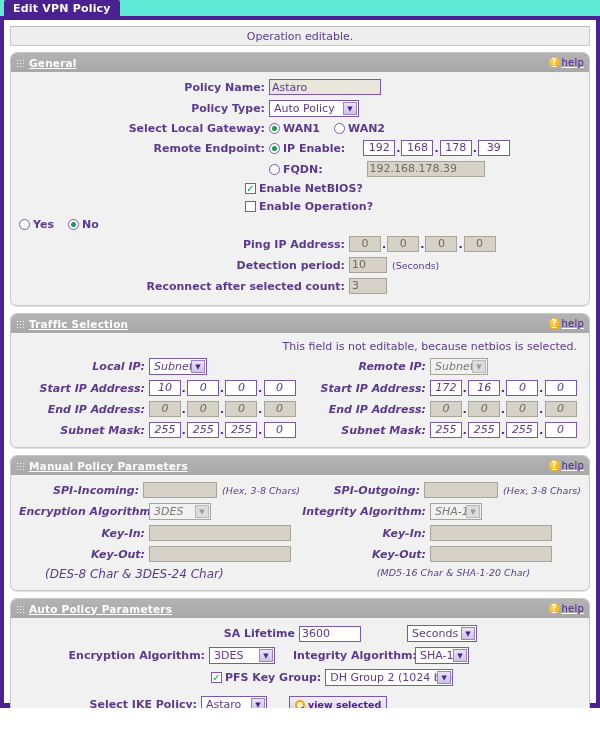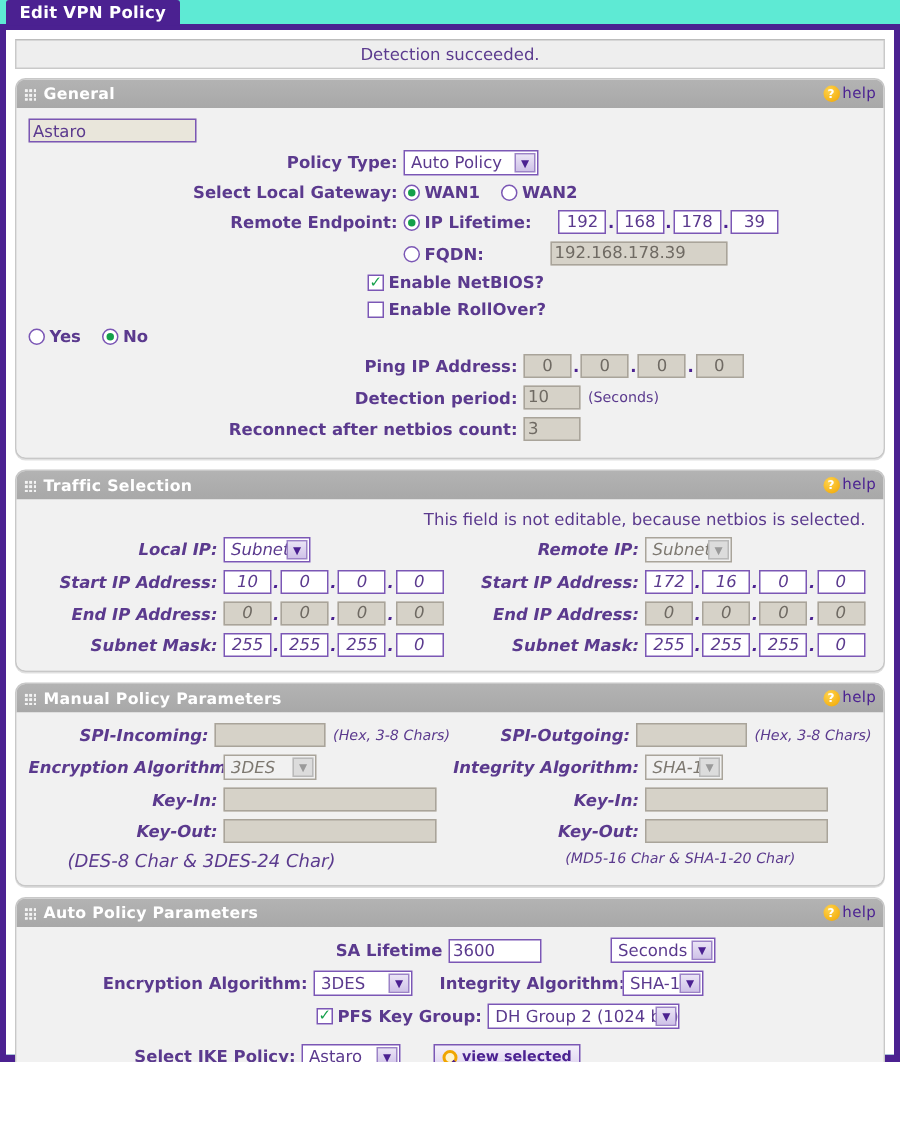--- a/index.html
+++ b/index.html
@@ -70,20 +70,21 @@
   }
   .panel-head {
     height:19px;
     background: linear-gradient(#b3b3b3,#a8a8a8);
     display:flex; align-items:center;
     padding:0 5px 0 5px;
     color:#ffffff;
     font-weight:bold;
     font-size:10.5px;
     letter-spacing:0.2px;
+    text-decoration:underline;
   }
   .grip {
     width:8px; height:8px; margin-right:5px;
     background-image:
       radial-gradient(#ffffff 40%, transparent 41%),
       radial-gradient(#ffffff 40%, transparent 41%);
     background-size:3px 3px;
     background-position:0 0, 0 0;
     background-repeat:repeat;
     opacity:0.85;
@@ -243,35 +244,36 @@
 
   <div class="frame-top"></div>
   <div class="frame-left"></div>
   <div class="frame-right"></div>
   <div class="frame-bottom"></div>
 
   <div class="tab">Edit VPN Policy</div>
 
   <div class="body-area">
 
-    <div class="status-bar">Detection succeeded.</div>
+    <div class="status-bar">Operation editable.</div>
 
     <div class="panel">
       <div class="panel-head">
         <span class="grip"></span>
         <span class="title">General</span>
         <span class="spacer"></span>
         <span class="help">
           <span class="qmark">?</span>
           <span>help</span>
         </span>
       </div>
       <div class="panel-body">
 
         <div class="row">
+          <div class="lbl" style="width:250px">Policy Name:</div>
           <div class="val">
             <div class="tbox named" style="width:112px;line-height:15px">Astaro</div>
           </div>
         </div>
 
         <div class="row">
           <div class="lbl" style="width:250px">Policy Type:</div>
           <div class="val">
             <div class="sel" style="width:90px">
               <span>Auto Policy</span>
@@ -291,21 +293,21 @@
               <span class="radio"></span>
               <span class="txt">WAN2</span>
             </span>
           </div>
         </div>
 
         <div class="row">
           <div class="lbl" style="width:250px">Remote Endpoint:</div>
           <div class="val">
             <span class="radio on"></span>
-            <span class="txt" style="font-weight:bold;margin-right:8px">IP Lifetime:</span>
+            <span class="txt" style="font-weight:bold;margin-right:8px">IP Enable:</span>
           </div>
           <div class="val" style="margin-left:10px">
             <div class="tbox octet" style="line-height:14px">192</div>
             <span class="dot">.</span>
             <div class="tbox octet" style="line-height:14px">168</div>
             <span class="dot">.</span>
             <div class="tbox octet" style="line-height:14px">178</div>
             <span class="dot">.</span>
             <div class="tbox octet" style="line-height:14px">39</div>
           </div>
@@ -327,21 +329,21 @@
           <div class="val">
             <span class="chk">✓</span>
             <span class="txt" style="font-weight:bold">Enable NetBIOS?</span>
           </div>
         </div>
 
         <div class="row">
           <div class="lbl" style="width:226px"></div>
           <div class="val">
             <span class="chk"></span>
-            <span class="txt" style="font-weight:bold">Enable RollOver?</span>
+            <span class="txt" style="font-weight:bold">Enable Operation?</span>
           </div>
         </div>
 
         <div class="row">
           <div class="val">
             <span class="opt">
               <span class="radio"></span>
               <span class="txt">Yes</span>
             </span>
             <span class="opt">
@@ -366,21 +368,21 @@
 
         <div class="row">
           <div class="lbl" style="width:330px">Detection period:</div>
           <div class="val">
             <div class="tbox dis" style="width:38px;line-height:14px">10</div>
             <span class="hint">(Seconds)</span>
           </div>
         </div>
 
         <div class="row" style="margin-bottom:2px">
-          <div class="lbl" style="width:330px">Reconnect after netbios count:</div>
+          <div class="lbl" style="width:330px">Reconnect after selected count:</div>
           <div class="val">
             <div class="tbox dis" style="width:38px;line-height:14px">3</div>
           </div>
         </div>
 
       </div>
     </div>
 
     <div class="panel">
       <div class="panel-head">

